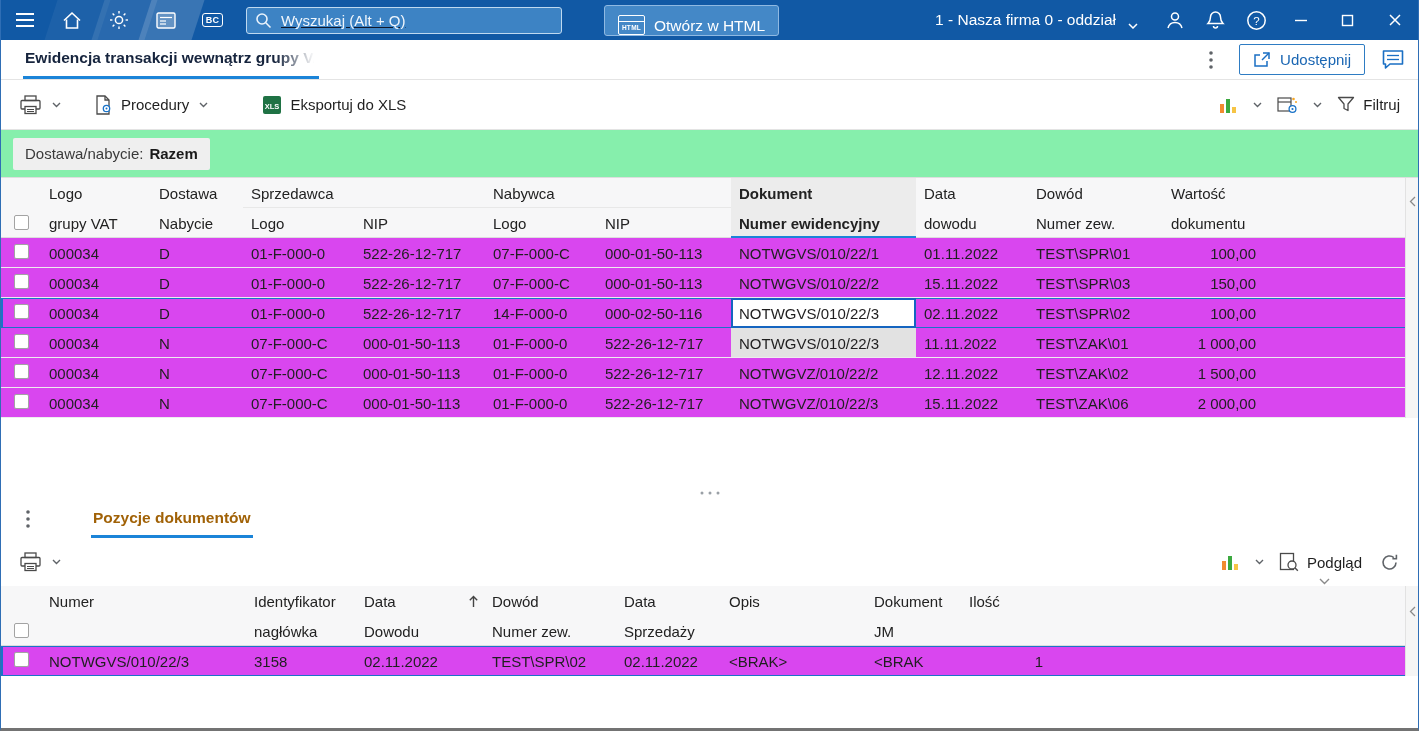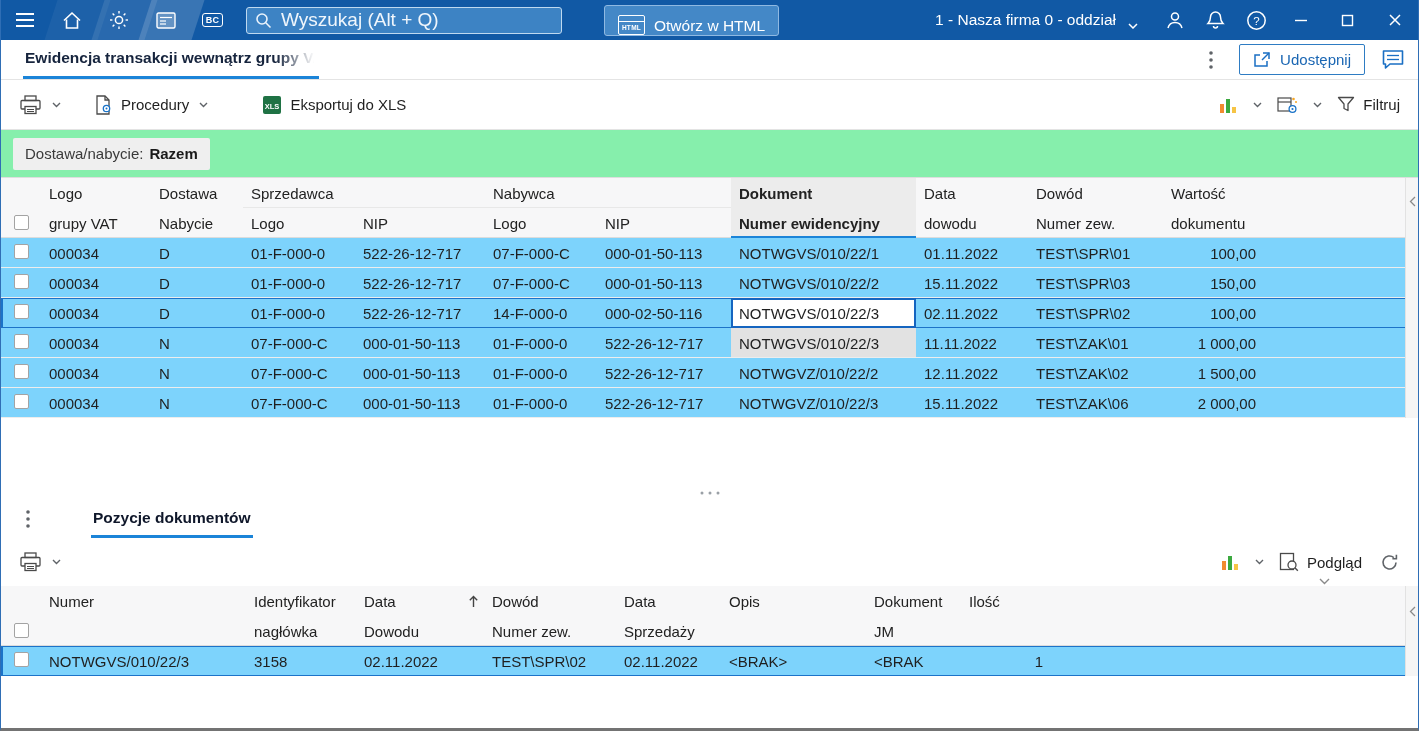--- a/index.html
+++ b/index.html
@@ -10,21 +10,21 @@
   
   .titlebar { height:40px; background:var(--topbar,#1159A5); display:flex; align-items:center; color:#fff; }
   .tb-seg { width:47px; height:40px; display:flex; align-items:center; justify-content:center; position:relative; cursor:pointer; }
   .tb-seg > * { position:relative; }
   .seg-a::before,.seg-b::before,.seg-c::before { content:""; position:absolute; top:0; bottom:0; left:3px; right:-9px; transform:skewX(-18deg); }
   .seg-a::before { background:rgba(255,255,255,.05); }
   .seg-b::before { background:rgba(255,255,255,.10); }
   .seg-c::before { background:rgba(255,255,255,.17); }
   .bc-badge { border:1.4px solid #fff; border-radius:3px; padding:1px 3px; font-size:9px; font-weight:bold; color:#fff; letter-spacing:.3px; }
   .search { margin-left:10px; width:316px; height:27px; background:#3D83C4; border:1px solid #BFD9F0; border-radius:3px; display:flex; align-items:center; padding:0 8px; gap:7px; }
-  .search input { flex:1; background:transparent; border:none; outline:none; color:#0f172a; font:inherit; font-size:19px; }
+  .search input { flex:1; background:transparent; border:none; outline:none; color:#0f172a; font:inherit; font-size:15px;text-decoration:underline; }
   .search input::placeholder { color:#F0F6FC; opacity:1; }
   .html-btn { margin-left:42px; height:31px; background:#4488C7; border:1px solid #8FB9E2; border-radius:3px; display:flex; align-items:flex-end; gap:9px; padding:0 13px; cursor:pointer; color:#fff; font-size:15.5px; }
   .html-ic { width:27px; height:20px; border:1.2px solid #fff; border-radius:2px; display:flex; flex-direction:column; align-items:center; }
   .html-ic-top { width:100%; height:6px; border-bottom:1px solid #fff; }
   .html-ic-txt { font-size:6.5px; font-weight:bold; color:#fff; line-height:1; margin-top:3px; letter-spacing:.3px; }
   .tb-right { margin-left:auto; display:flex; align-items:center; }
   .company { display:flex; align-items:flex-end; gap:12px; font-size:15.5px; cursor:pointer; margin-right:16px; }
   .tb-ic { width:41px; height:40px; display:flex; align-items:center; justify-content:center; cursor:pointer; }
   .win-ctl { width:47px; height:40px; display:flex; align-items:center; justify-content:center; cursor:pointer; }
 
@@ -44,21 +44,21 @@
   .chev-pad { padding:5px 4px; cursor:pointer; display:flex; align-items:center; }
   .tool-gap { width:22px; }
   .toolbar-right { margin-left:auto; display:flex; align-items:center; gap:5px; }
 
   
   .group-band { height:48px; display:flex; align-items:center; padding:0 12px; border-bottom:1px solid #DEDEDE; background:#86efac; }
   .group-chip { background:#EFEFEF; border-radius:2px; height:32px; display:flex; align-items:center; padding:0 12px; gap:6px; color:#3a3a3a; cursor:pointer; }
   .group-chip b { color:#1a1a1a; }
 
   
-  table.grid { border-collapse:separate; border-spacing:0; table-layout:fixed; width:1405px; background:#7dd3fc; }
+  table.grid { border-collapse:separate; border-spacing:0; table-layout:fixed; width:1405px; background:#d946ef; }
   .grid tr { height:30px; }
   .grid thead th { background:var(--header-bg,#F7F7F8); font-weight:400; text-align:left; padding:0 0 0 8px; color:#222;
     box-shadow: inset 0 -1px 0 #DCDCDC; white-space:nowrap; overflow:hidden; }
   .grid thead th.grp { box-shadow: inset 0 -1px 0 #E8E8E8; }
   .grid thead th.sorted { background:#ECECEC; font-weight:700; box-shadow: inset 0 -2px 0 var(--accent,#1B84D8); }
   .two .l { height:30px; display:flex; align-items:center; }
   .cbwrap { height:60px; display:flex; align-items:flex-end; justify-content:center; padding-bottom:8px; }
   .checkbox { width:15px; height:15px; border:1px solid #A3A3A3; border-radius:2px; background:#fff; display:inline-block; }
   .grid td { height:30px; padding:0 0 0 8px; white-space:nowrap; overflow:hidden; box-shadow: inset 0 -1px 0 var(--grid-line,#EDEDED); font-size:15px; }
   .grid td.cb { text-align:center; padding:0; }
@@ -70,21 +70,21 @@
   .grid td.hl { background:#E2E2E2; }
   .rel { position:relative; }
   .sort-ind { position:absolute; right:5px; top:8px; }
   .grid-empty { height:68px; background:#fff; }
 
   
   .splitter { height:14px; display:flex; align-items:center; justify-content:center; cursor:row-resize; background:#fff; }
   .sub-tabbar { height:38px; display:flex; align-items:stretch; background:#fff; }
   .sub-tabbar .icon-btn { align-self:center; margin-left:12px; }
   .sub-tab { display:flex; align-items:center; margin-left:48px; color:#5A5F66; cursor:pointer; padding:0 2px; border-bottom:3px solid transparent; font-size:15.5px; }
-  .sub-tab.active { color:#0f172a; font-weight:bold; border-bottom-color:var(--accent,#1B84D8);text-align:right; }
+  .sub-tab.active { color:#a16207; font-weight:bold; border-bottom-color:var(--accent,#1B84D8);text-align:right; }
 
   
   .strip { position:absolute; width:13px; background:#F5F5F5; border-left:1px solid #E2E2E2; display:flex; justify-content:center; }
   #strip-main { left:1404px; top:178px; height:240px; padding-top:18px; }
   #strip-bottom { left:1404px; top:586px; height:90px; padding-top:20px; }
   .mini-chev { position:absolute; left:1318px; top:571px; cursor:pointer; }
 </style>
 </head>
 <body>
 

